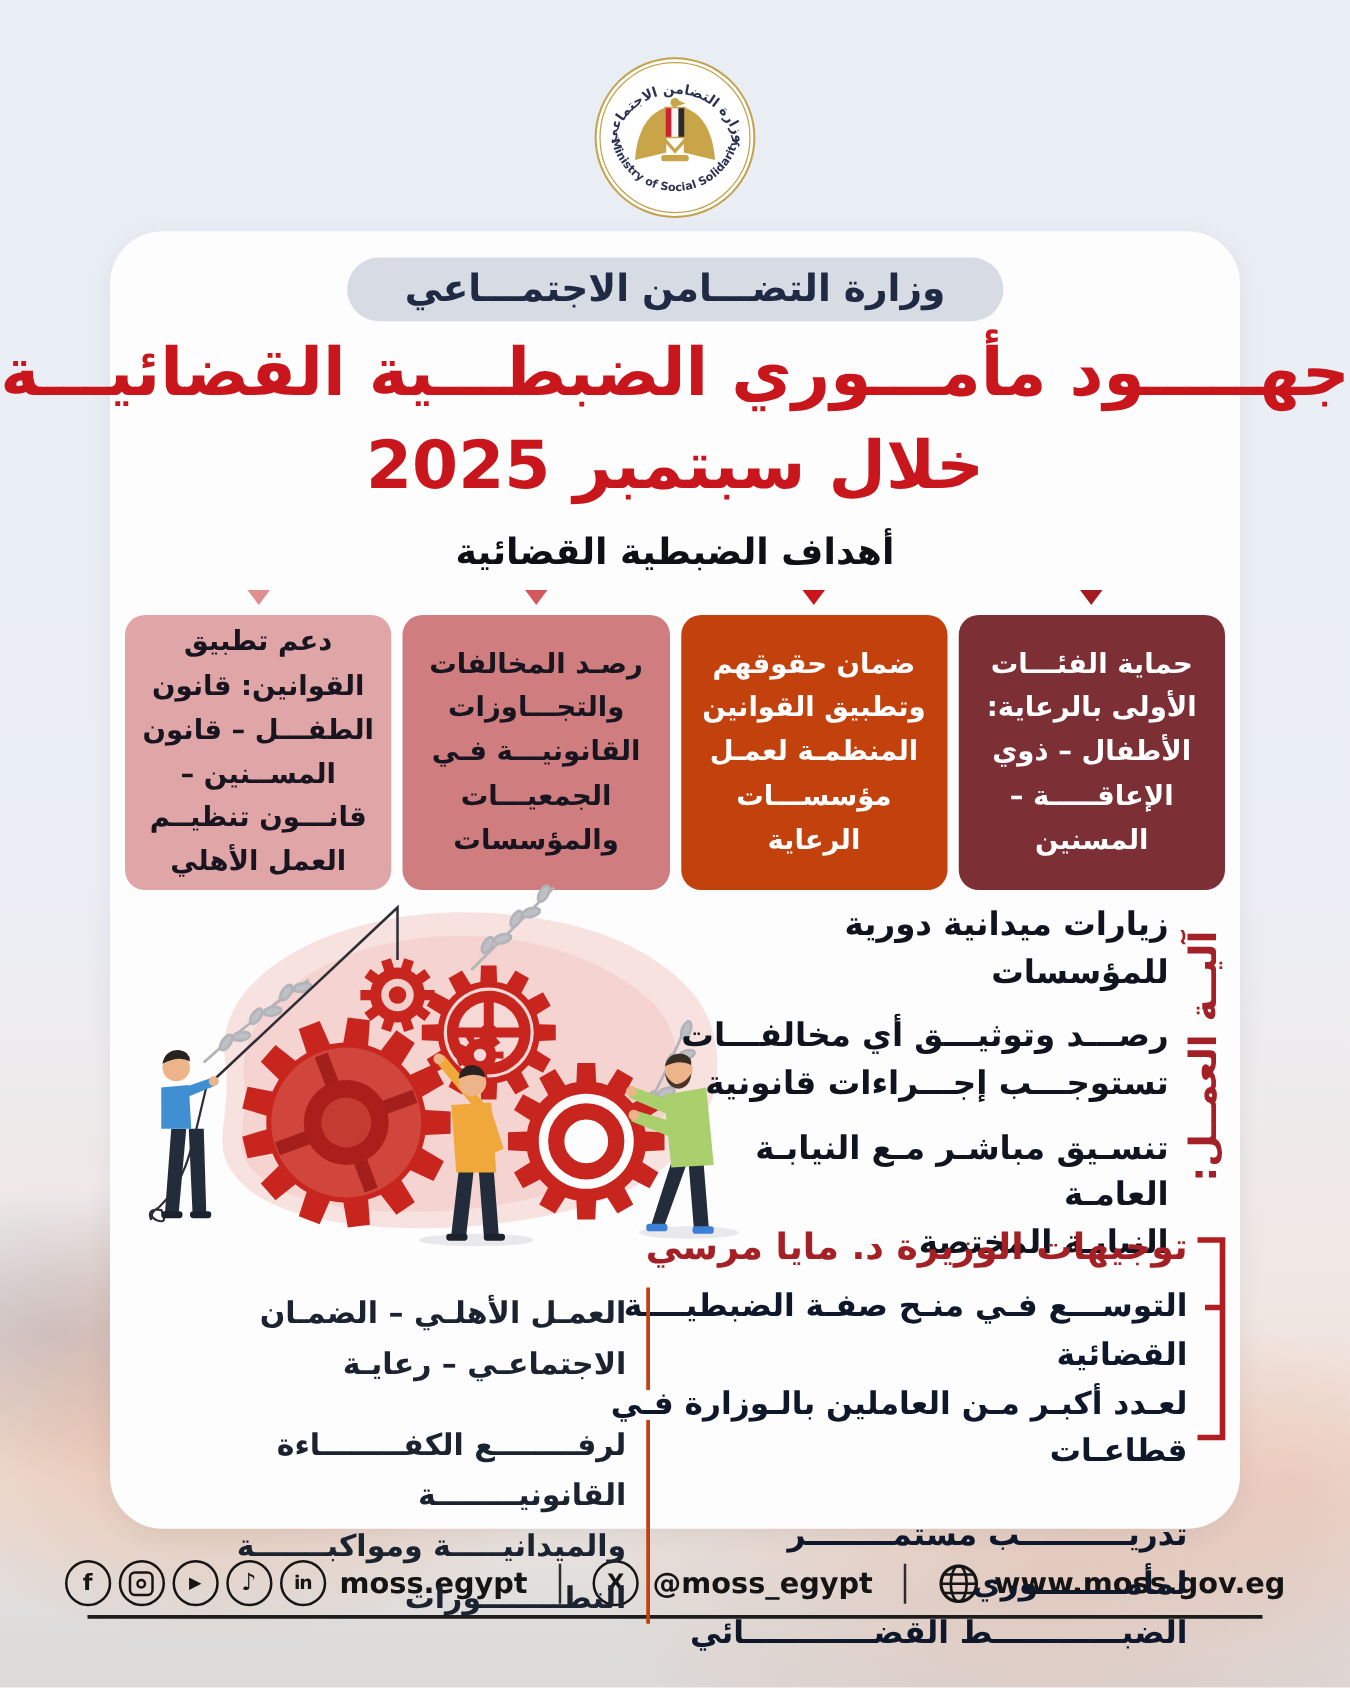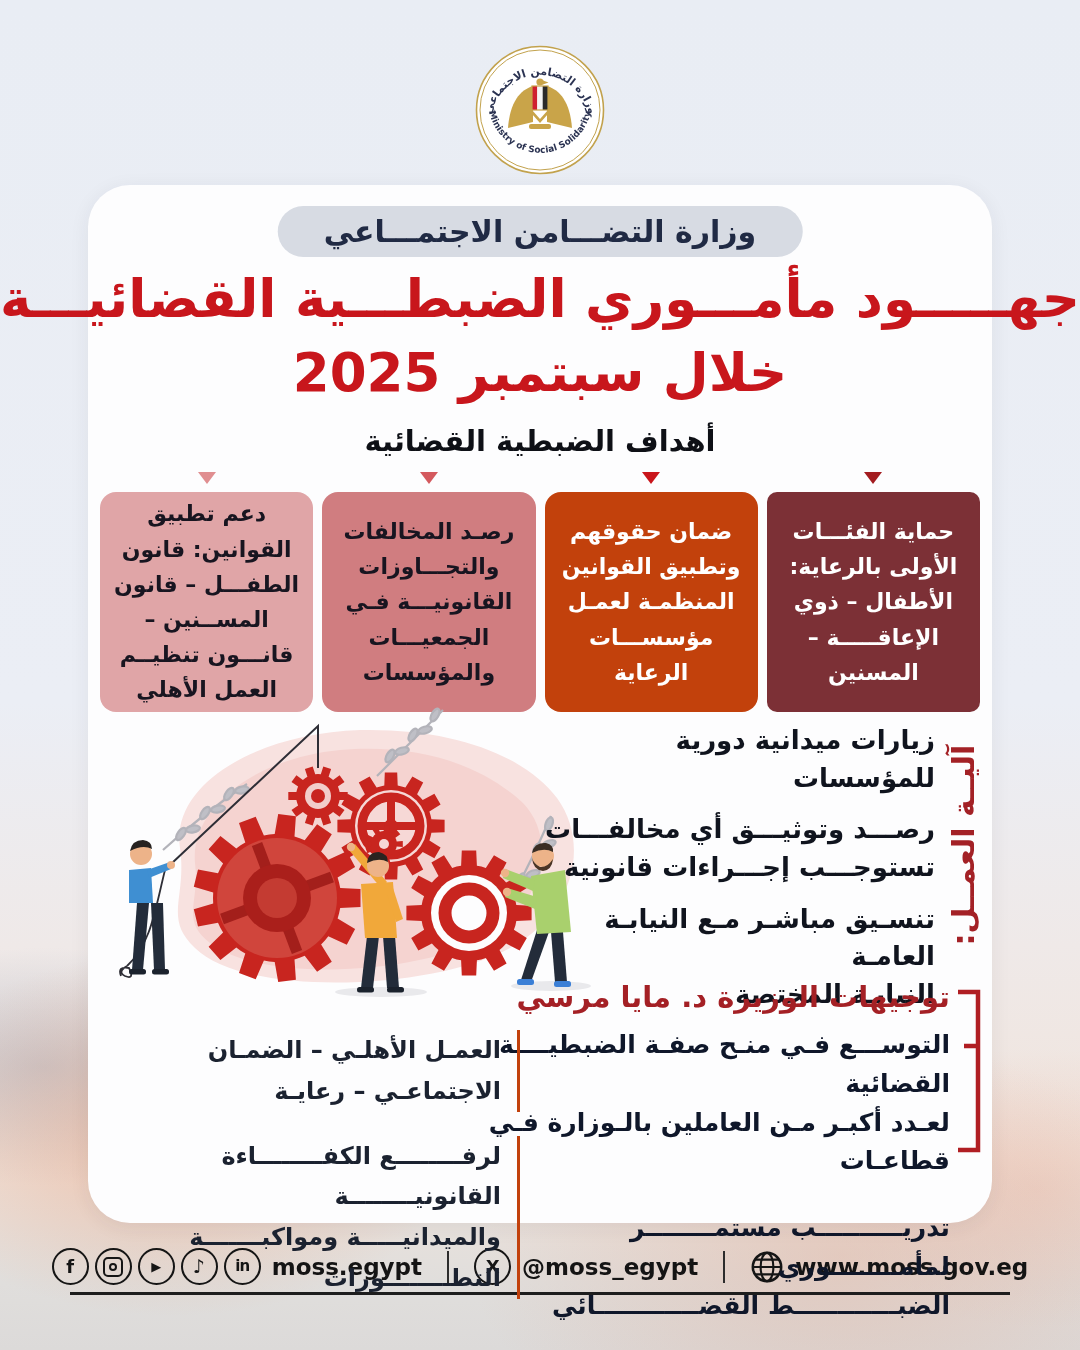--- a/index.html
+++ b/index.html
@@ -149,21 +149,21 @@
     </div>
   <div class="cell">
       <span class="tri" style="border-top-color: rgb(212, 89, 94);"></span>
     </div>
   <div class="cell">
       <span class="tri" style="border-top-color: rgb(224, 142, 144);"></span>
     </div>
 </div>
 
 <div class="cards-row">
-  <div class="goal-card" style="background: rgb(124, 48, 54); color: rgb(255, 255, 255); border-radius: 10px;">حماية الفئـــات الأولى بالرعاية: الأطفال – ذوي الإعاقـــــة – المسنين</div>
+  <div class="goal-card" style="background: rgb(124, 48, 54); color: rgb(255, 255, 255);">حماية الفئـــات الأولى بالرعاية: الأطفال – ذوي الإعاقـــــة – المسنين</div>
   <div class="goal-card" style="background: #c2410c; color: rgb(255, 255, 255);">ضمان حقوقهم وتطبيق القوانين المنظمـة لعمـل مؤسســـات الرعاية</div>
   <div class="goal-card" style="background: rgb(208, 125, 128); color: rgb(24, 21, 32);">رصـد المخالفات والتجـــاوزات القانونيـــة فـي الجمعيـــات والمؤسسات</div>
   <div class="goal-card" style="background: rgb(224, 165, 167); color: rgb(24, 21, 32);">دعم تطبيق القوانين: قانون الطفـــل – قانون المســنين – قانـــون تنظيــم العمل الأهلي</div>
 </div>
 
 <svg class="illustration" viewBox="0 0 525 342">
   <path d="M95,150 C85,85 175,35 275,32 C370,30 440,58 472,100 C505,145 490,215 425,250 C350,292 160,300 110,250 C78,220 102,200 95,150 Z" fill="#f8e2e0"></path>
   <path d="M110,165 C105,110 170,60 255,52 C340,45 400,70 438,105 C470,138 462,200 408,235 C340,278 175,285 125,245 C95,222 115,205 110,165 Z" fill="#f5d3d0"></path>
 
   <g stroke="#b3b3ba" stroke-width="2.2" fill="#bfbfc6">

